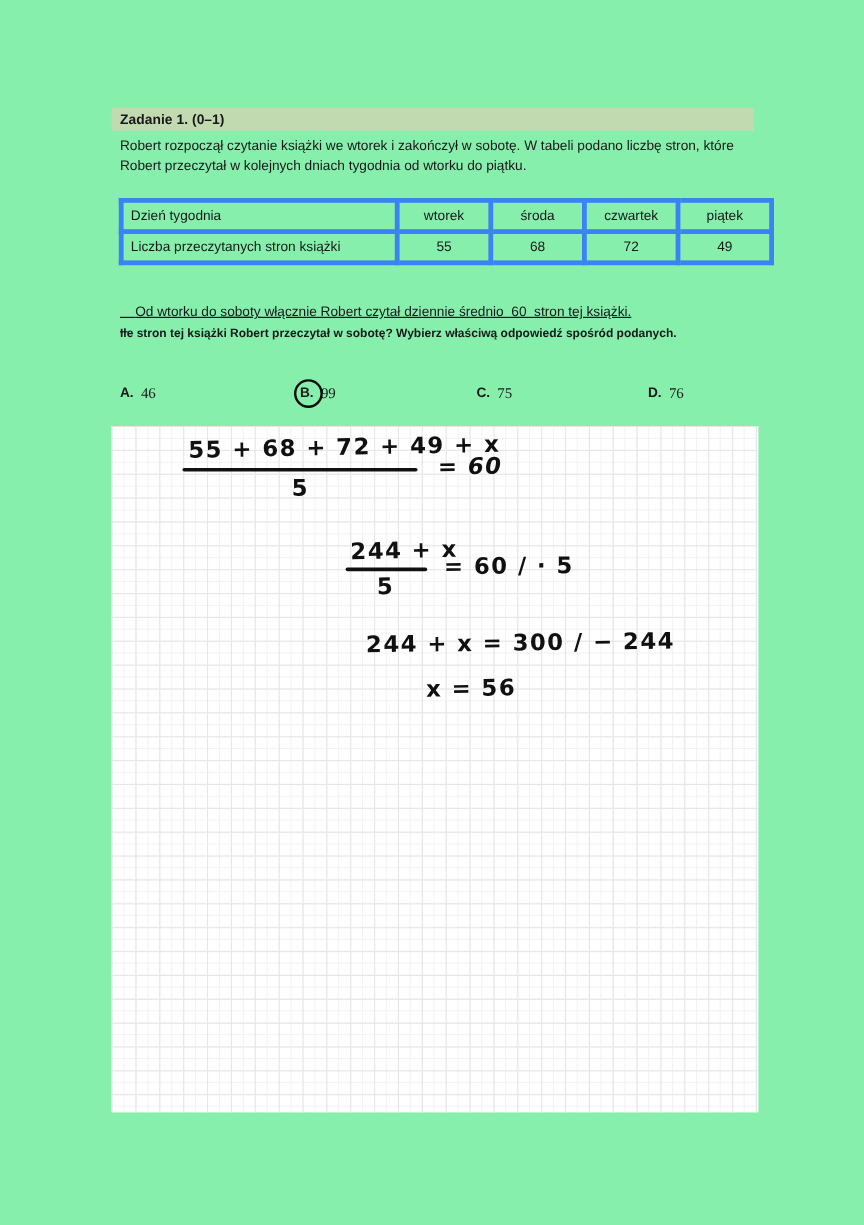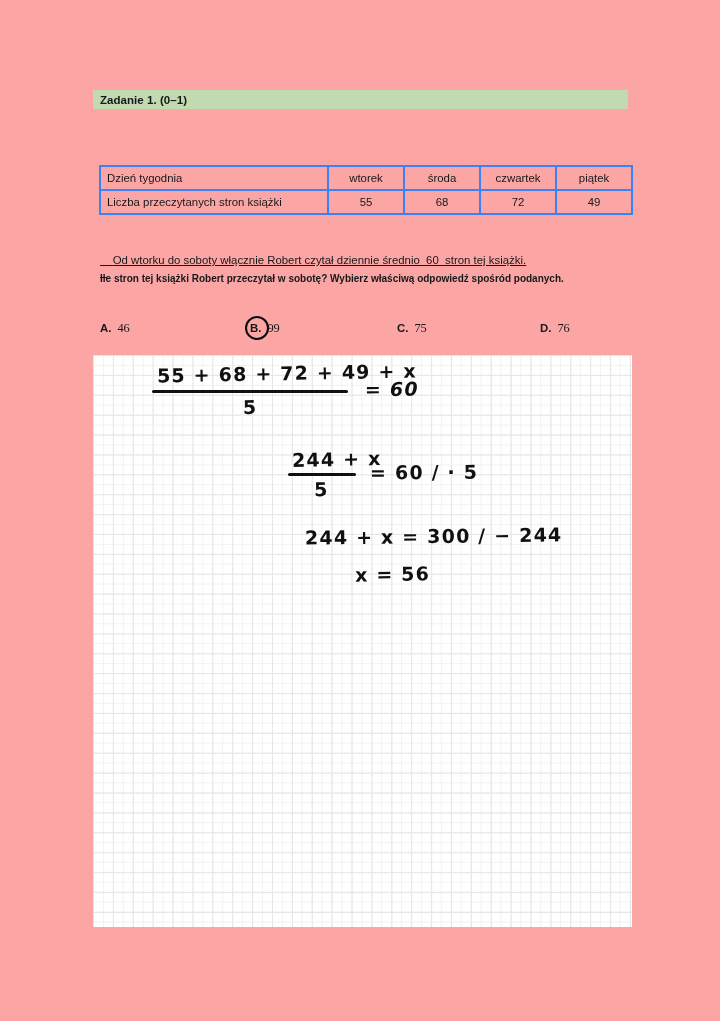--- a/index.html
+++ b/index.html
@@ -12,21 +12,21 @@
     height: 1021px;
     position: relative;
     font-family: "Liberation Sans", sans-serif;
     color: #111111;
     overflow: hidden;
   }
 
   .page {
     position: absolute;
     inset: 0;
-    background: #fca5a5;
+    background: #86efac;
   }
 
   
   .task-header {
     position: absolute;
     left: 93px;
     top: 90px;
     width: 535px;
     height: 19px;
     background: #c2dab0;
@@ -55,21 +55,21 @@
   
   .data-table {
     position: absolute;
     left: 99px;
     top: 165px;
     width: 516px;
     border-collapse: collapse;
     table-layout: fixed;
   }
   .data-table td {
-    border: 2px solid #3b82f6;
+    border: 4px solid #3b82f6;
     height: 22px;
     font-size: 11.4px;
     color: #16181a;
     padding: 0;
   }
   .data-table td.label-cell {
     width: 220px;
     text-align: left;
     padding-left: 6px;
   }
@@ -204,20 +204,21 @@
 </style>
 </head>
 <body>
 
 <div class="page">
 
   <div class="task-header">
     <span class="task-header-label">Zadanie 1. (0–1)</span>
   </div>
 
+  <div class="intro">Robert rozpoczął czytanie książki we wtorek i zakończył w sobotę. W tabeli podano liczbę stron, które Robert przeczytał w kolejnych dniach tygodnia od wtorku do piątku.</div>
 
   <table class="data-table">
     <tbody>
       <tr>
         <td class="label-cell">Dzień tygodnia</td>
         <td class="day-cell">wtorek</td>
         <td class="day-cell">środa</td>
         <td class="day-cell">czwartek</td>
         <td class="day-cell">piątek</td>
       </tr>

